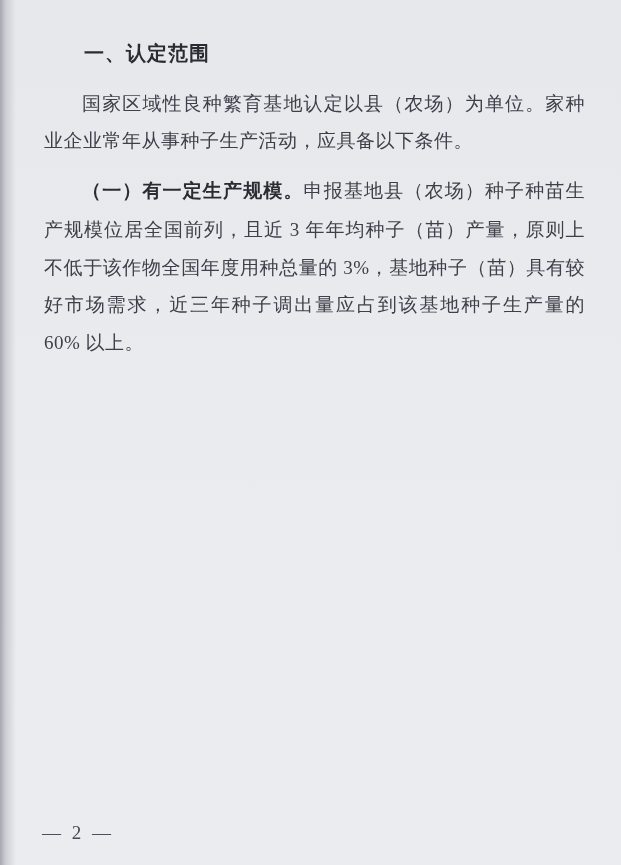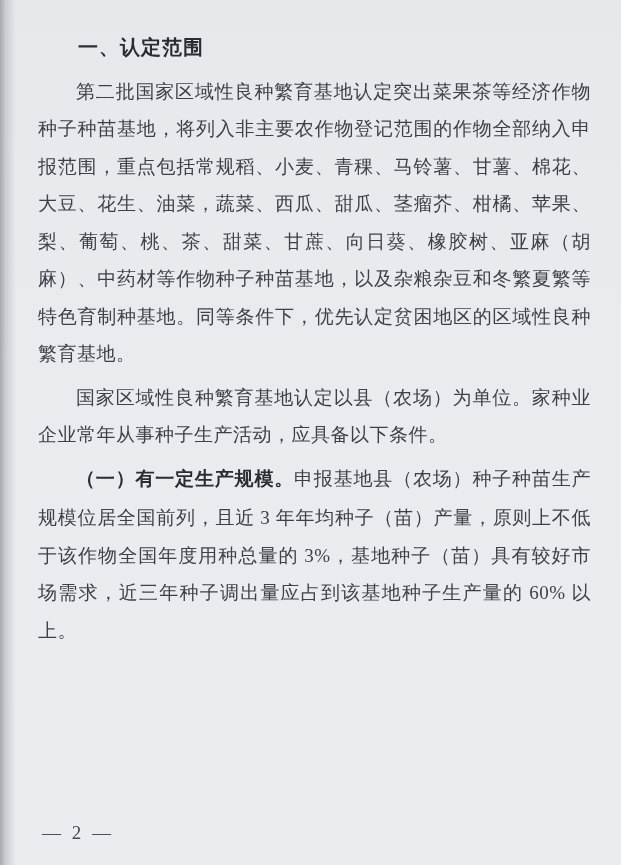--- a/index.html
+++ b/index.html
@@ -35,21 +35,21 @@
     top: 0;
     padding-top: 23px;
     color: #3e3f48;
     font-family: "Liberation Serif", "DejaVu Serif", serif;
     font-size: 19px;
     line-height: 37.5px;
     letter-spacing: 0.5px;
     text-align: justify;
   }
   .content p {
-    margin: 6px;
+    margin: 12px;
     text-indent: 2em;
   }
   .heading {
     font-family: "Liberation Sans", "DejaVu Sans", sans-serif;
     font-weight: 700;
     color: #2b2c33;
     font-size: 20px;
     text-indent: 2em;
     margin: 0;
     letter-spacing: 1px;
@@ -72,21 +72,20 @@
 </head>
 <body>
 
 <div class="page">
   <div class="edge-shadow"></div>
 
   <div class="content">
 
     <p class="heading">一、认定范围</p>
 
-    <p>第二批国家区域性良种繁育基地认定突出菜果茶等经济作物种子种苗基地，将列入非主要农作物登记范围的作物全部纳入申报范围，重点包括常规稻、小麦、青稞、马铃薯、甘薯、棉花、大豆、花生、油菜，蔬菜、西瓜、甜瓜、茎瘤芥、柑橘、苹果、梨、葡萄、桃、茶、甜菜、甘蔗、向日葵、橡胶树、亚麻（胡麻）、中药材等作物种子种苗基地，以及杂粮杂豆和冬繁夏繁等特色育制种基地。同等条件下，优先认定贫困地区的区域性良种繁育基地。</p>
 
 
     <p>国家区域性良种繁育基地认定以县（农场）为单位。家种业企业常年从事种子生产活动，应具备以下条件。</p>
 
     <p><span class="lead">（一）有一定生产规模。</span><span>申报基地县（农场）种子种苗生产规模位居全国前列，且近 3 年年均种子（苗）产量，原则上不低于该作物全国年度用种总量的 3%，基地种子（苗）具有较好市场需求，近三年种子调出量应占到该基地种子生产量的 60% 以上。</span></p>
 
 
 
   </div>
 

